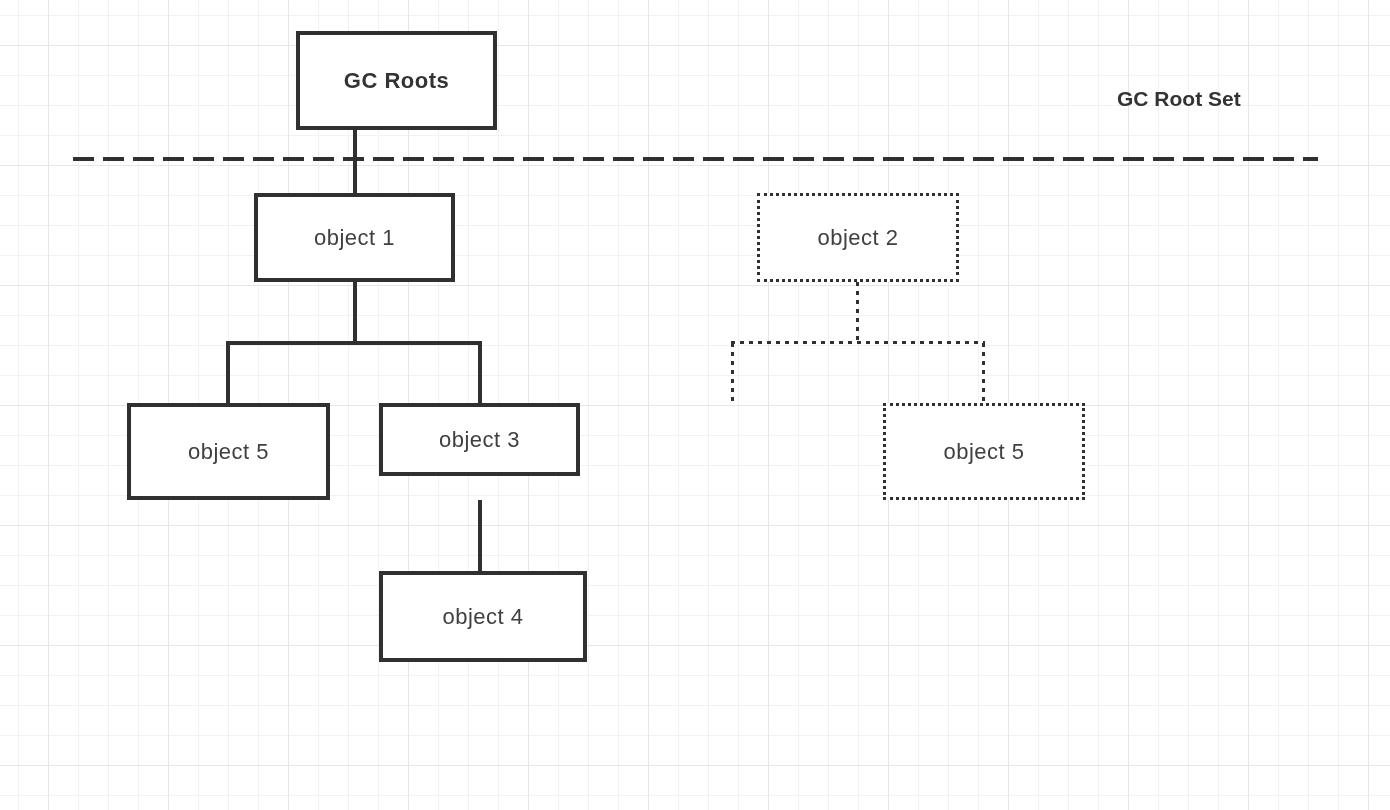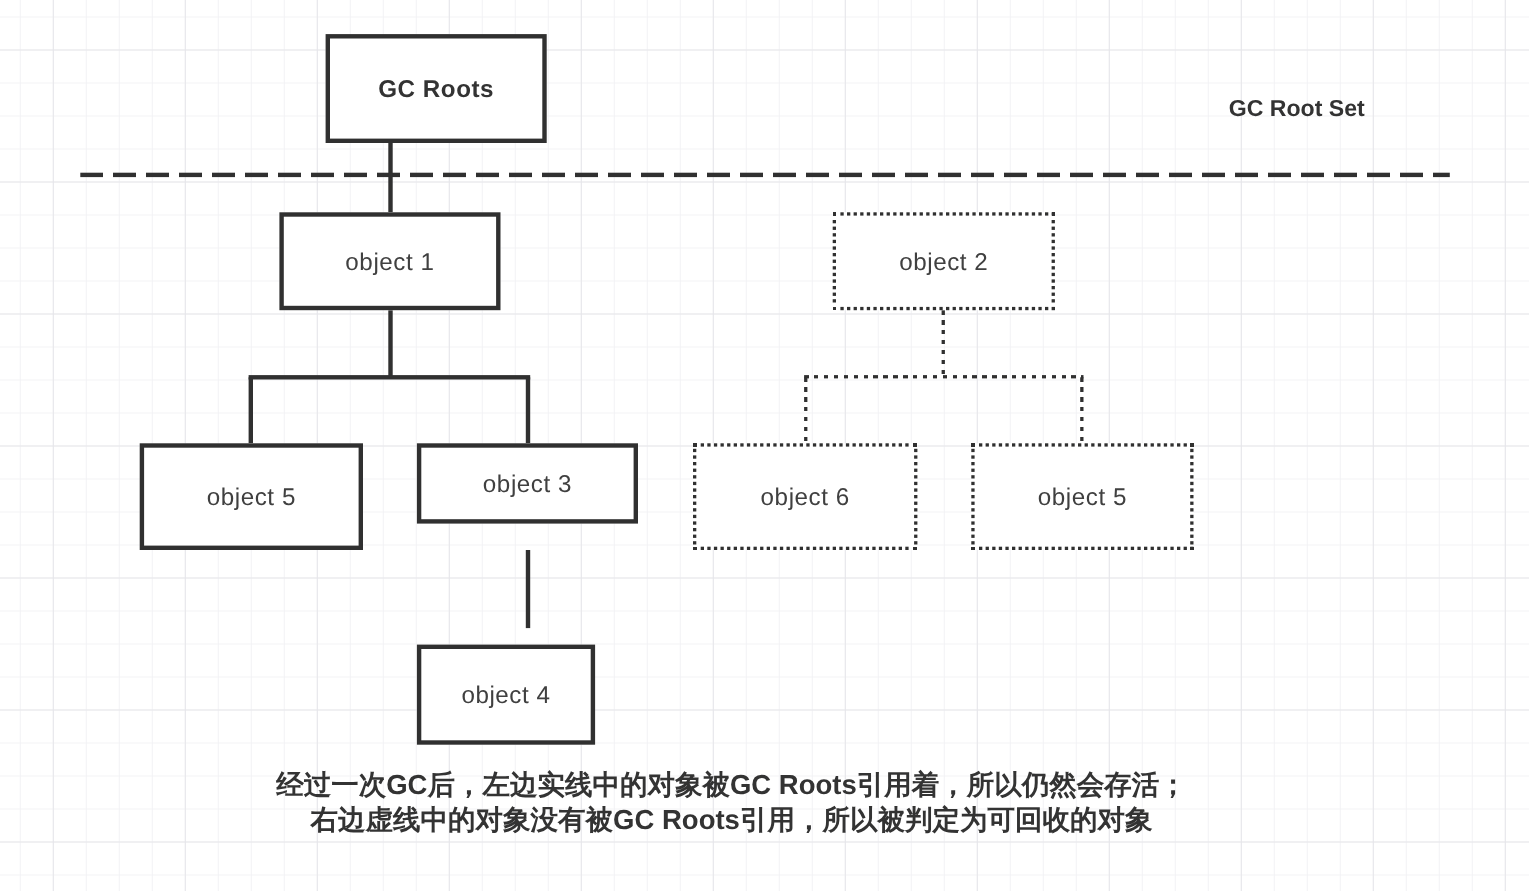--- a/index.html
+++ b/index.html
@@ -36,21 +36,21 @@
     color: #404040;
     letter-spacing: 0.5px;
   }
   .node.dotted { border: 3px dotted #303030; }
   .node.root   { font-weight: bold; color: #333333; margin-left: 42px; }
 
   #n-gcroots { left: 254px; top: 31px;  width: 201px; height: 99px; }
   #n-obj1    { left: 254px; top: 193px; width: 201px; height: 89px; }
   #n-obj2    { left: 127px; top: 403px; width: 203px; height: 97px; }
   #n-obj3    { left: 379px; top: 403px; width: 201px; height: 73px; }
-  #n-obj4    { left: 379px; top: 571px; width: 162px; height: 91px; margin-top: 15px; }
+  #n-obj4    { left: 379px; top: 571px; width: 208px; height: 91px; }
   #n-obj5    { left: 757px; top: 193px; width: 202px; height: 89px; }
   #n-obj6    { left: 630px; top: 403px; width: 204px; height: 97px; }
   #n-obj7    { left: 883px; top: 403px; width: 202px; height: 97px; }
 
   
   .lv { position: absolute; width: 4px;  background: #303030; }
   .lh { position: absolute; height: 4px; background: #303030; }
   #c-root-1 { left: 353px; top: 130px; height: 63px; }
   #c-1-stem { left: 353px; top: 282px; height: 61px; }
   #c-1-h    { left: 226px; top: 341px; width: 256px; }
@@ -131,25 +131,18 @@
   </div>
   <div class="node" id="n-obj3">
     <span>object 3</span>
   </div>
   <div class="node" id="n-obj4">
     <span>object 4</span>
   </div>
   <div class="node dotted" id="n-obj5">
     <span>object 2</span>
   </div>
-  <div class="node dotted" id="n-obj6">
-    <span>object 6</span>
-  </div>
   <div class="node dotted" id="n-obj7">
     <span>object 5</span>
   </div>
 
-  <div id="caption">
-    <div>经过一次GC后，左边实线中的对象被GC Roots引用着，所以仍然会存活；</div>
-    <div>右边虚线中的对象没有被GC Roots引用，所以被判定为可回收的对象</div>
-  </div>
 
 </div>
 
 </body></html>

